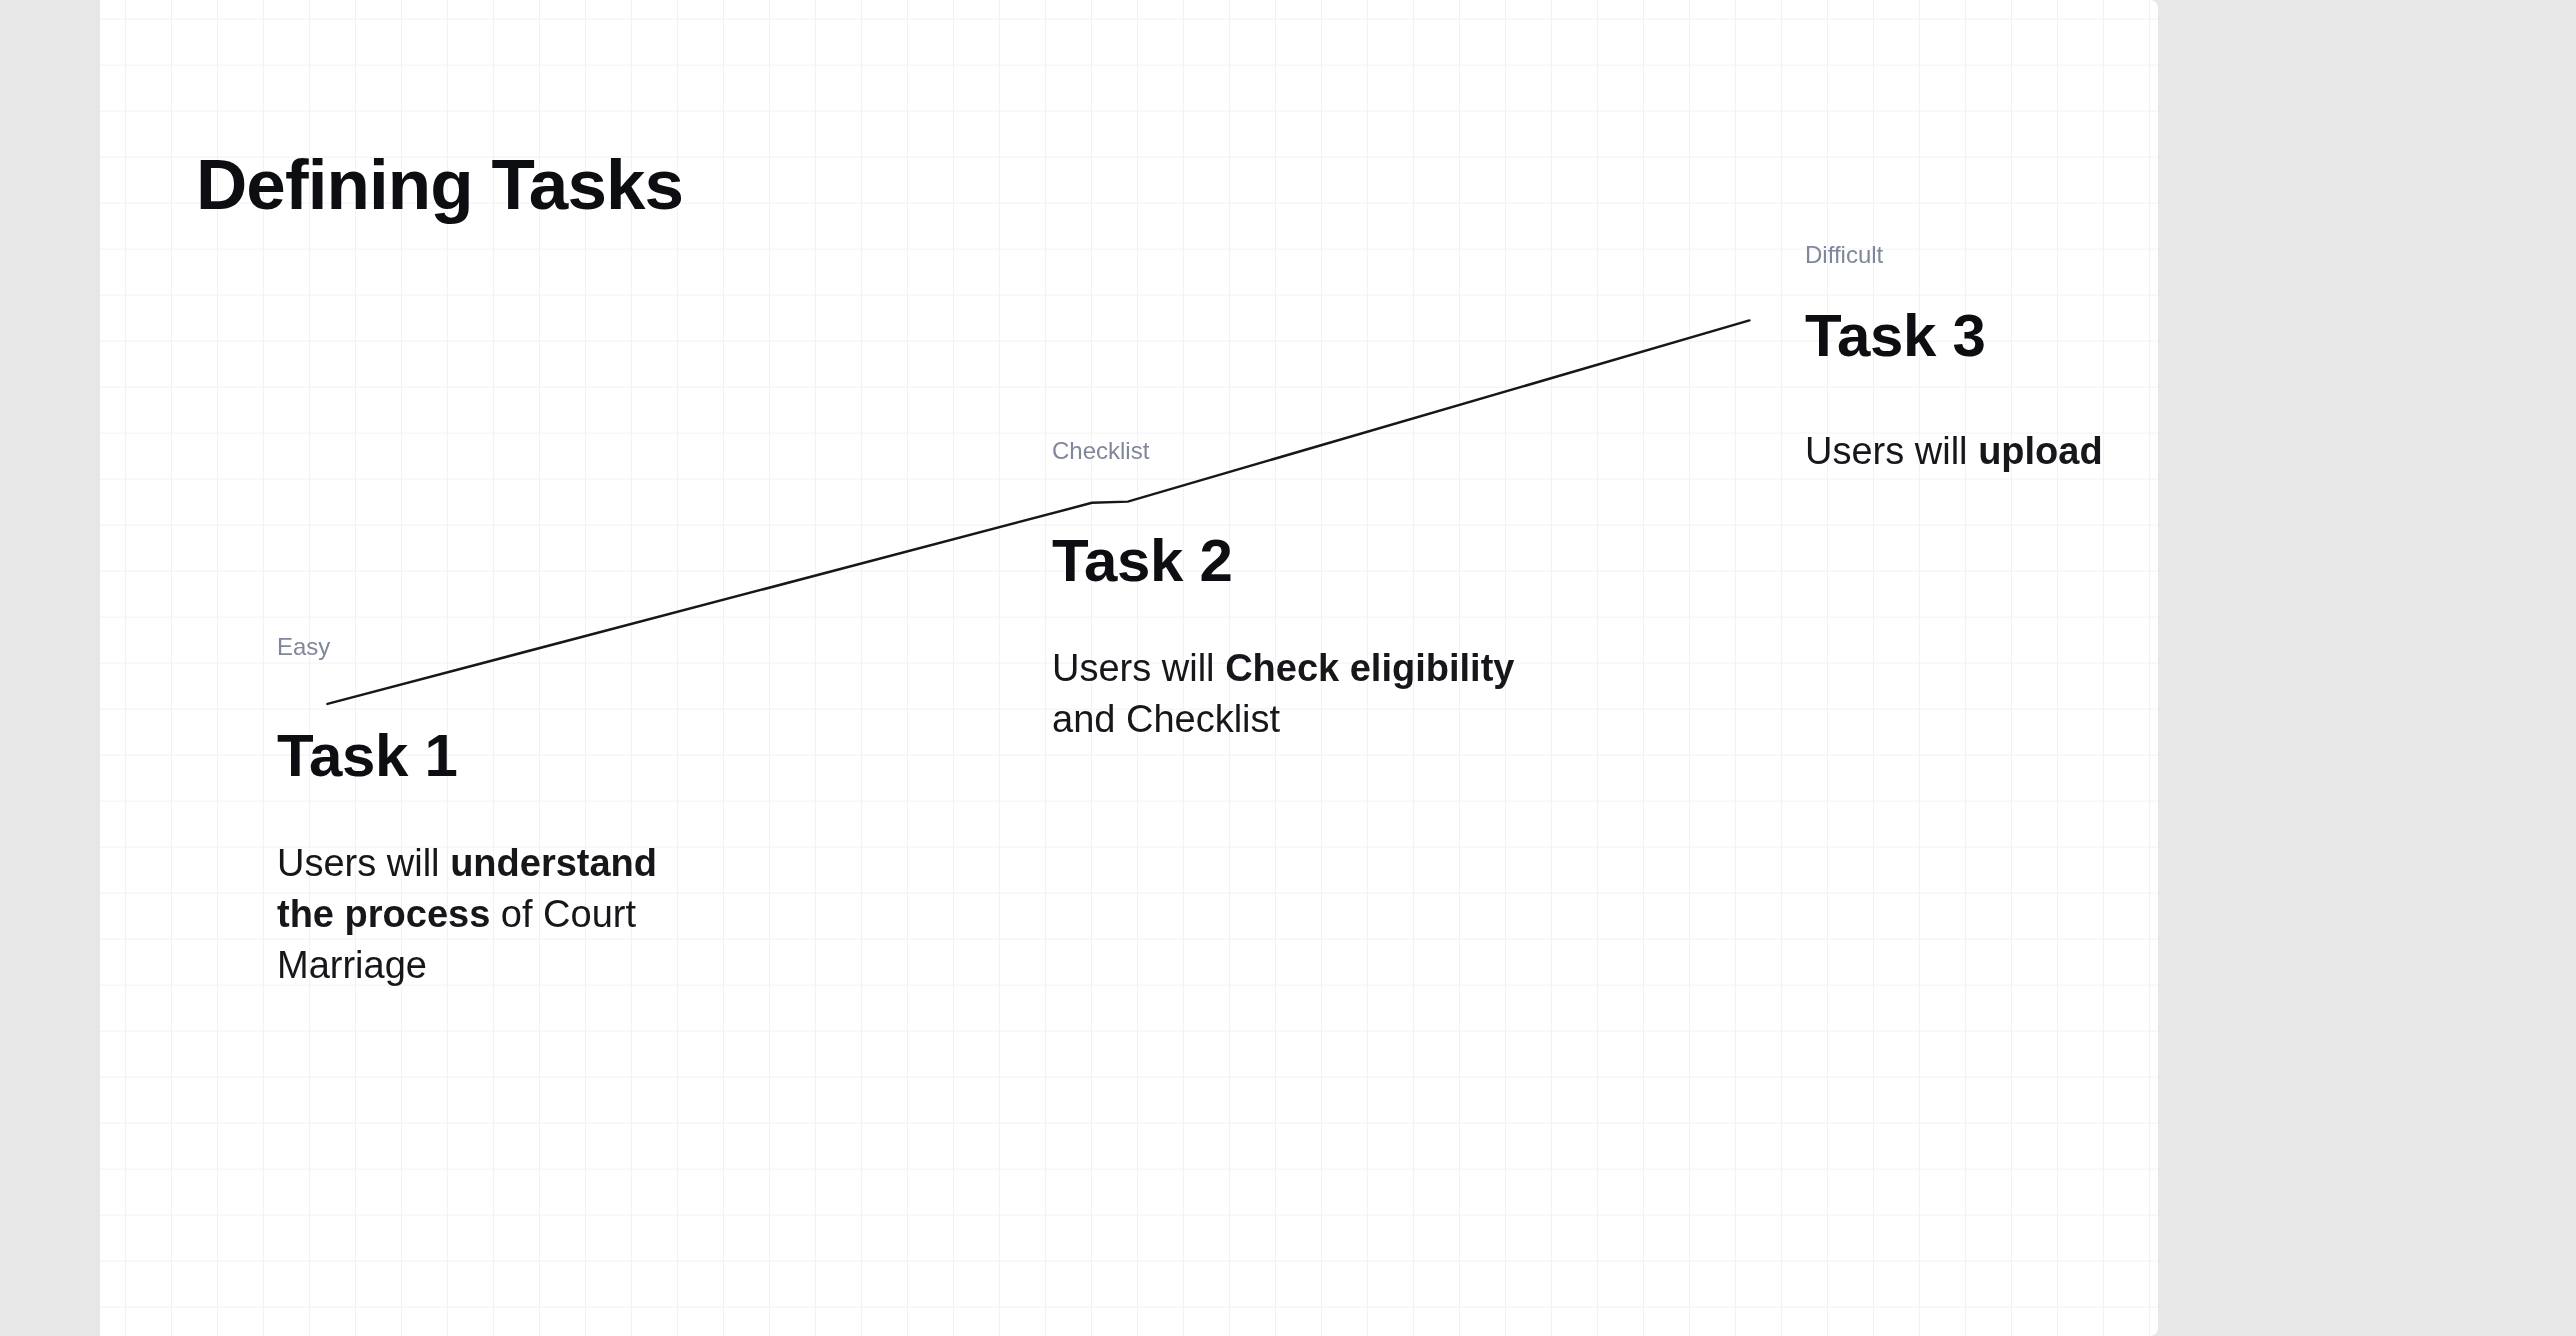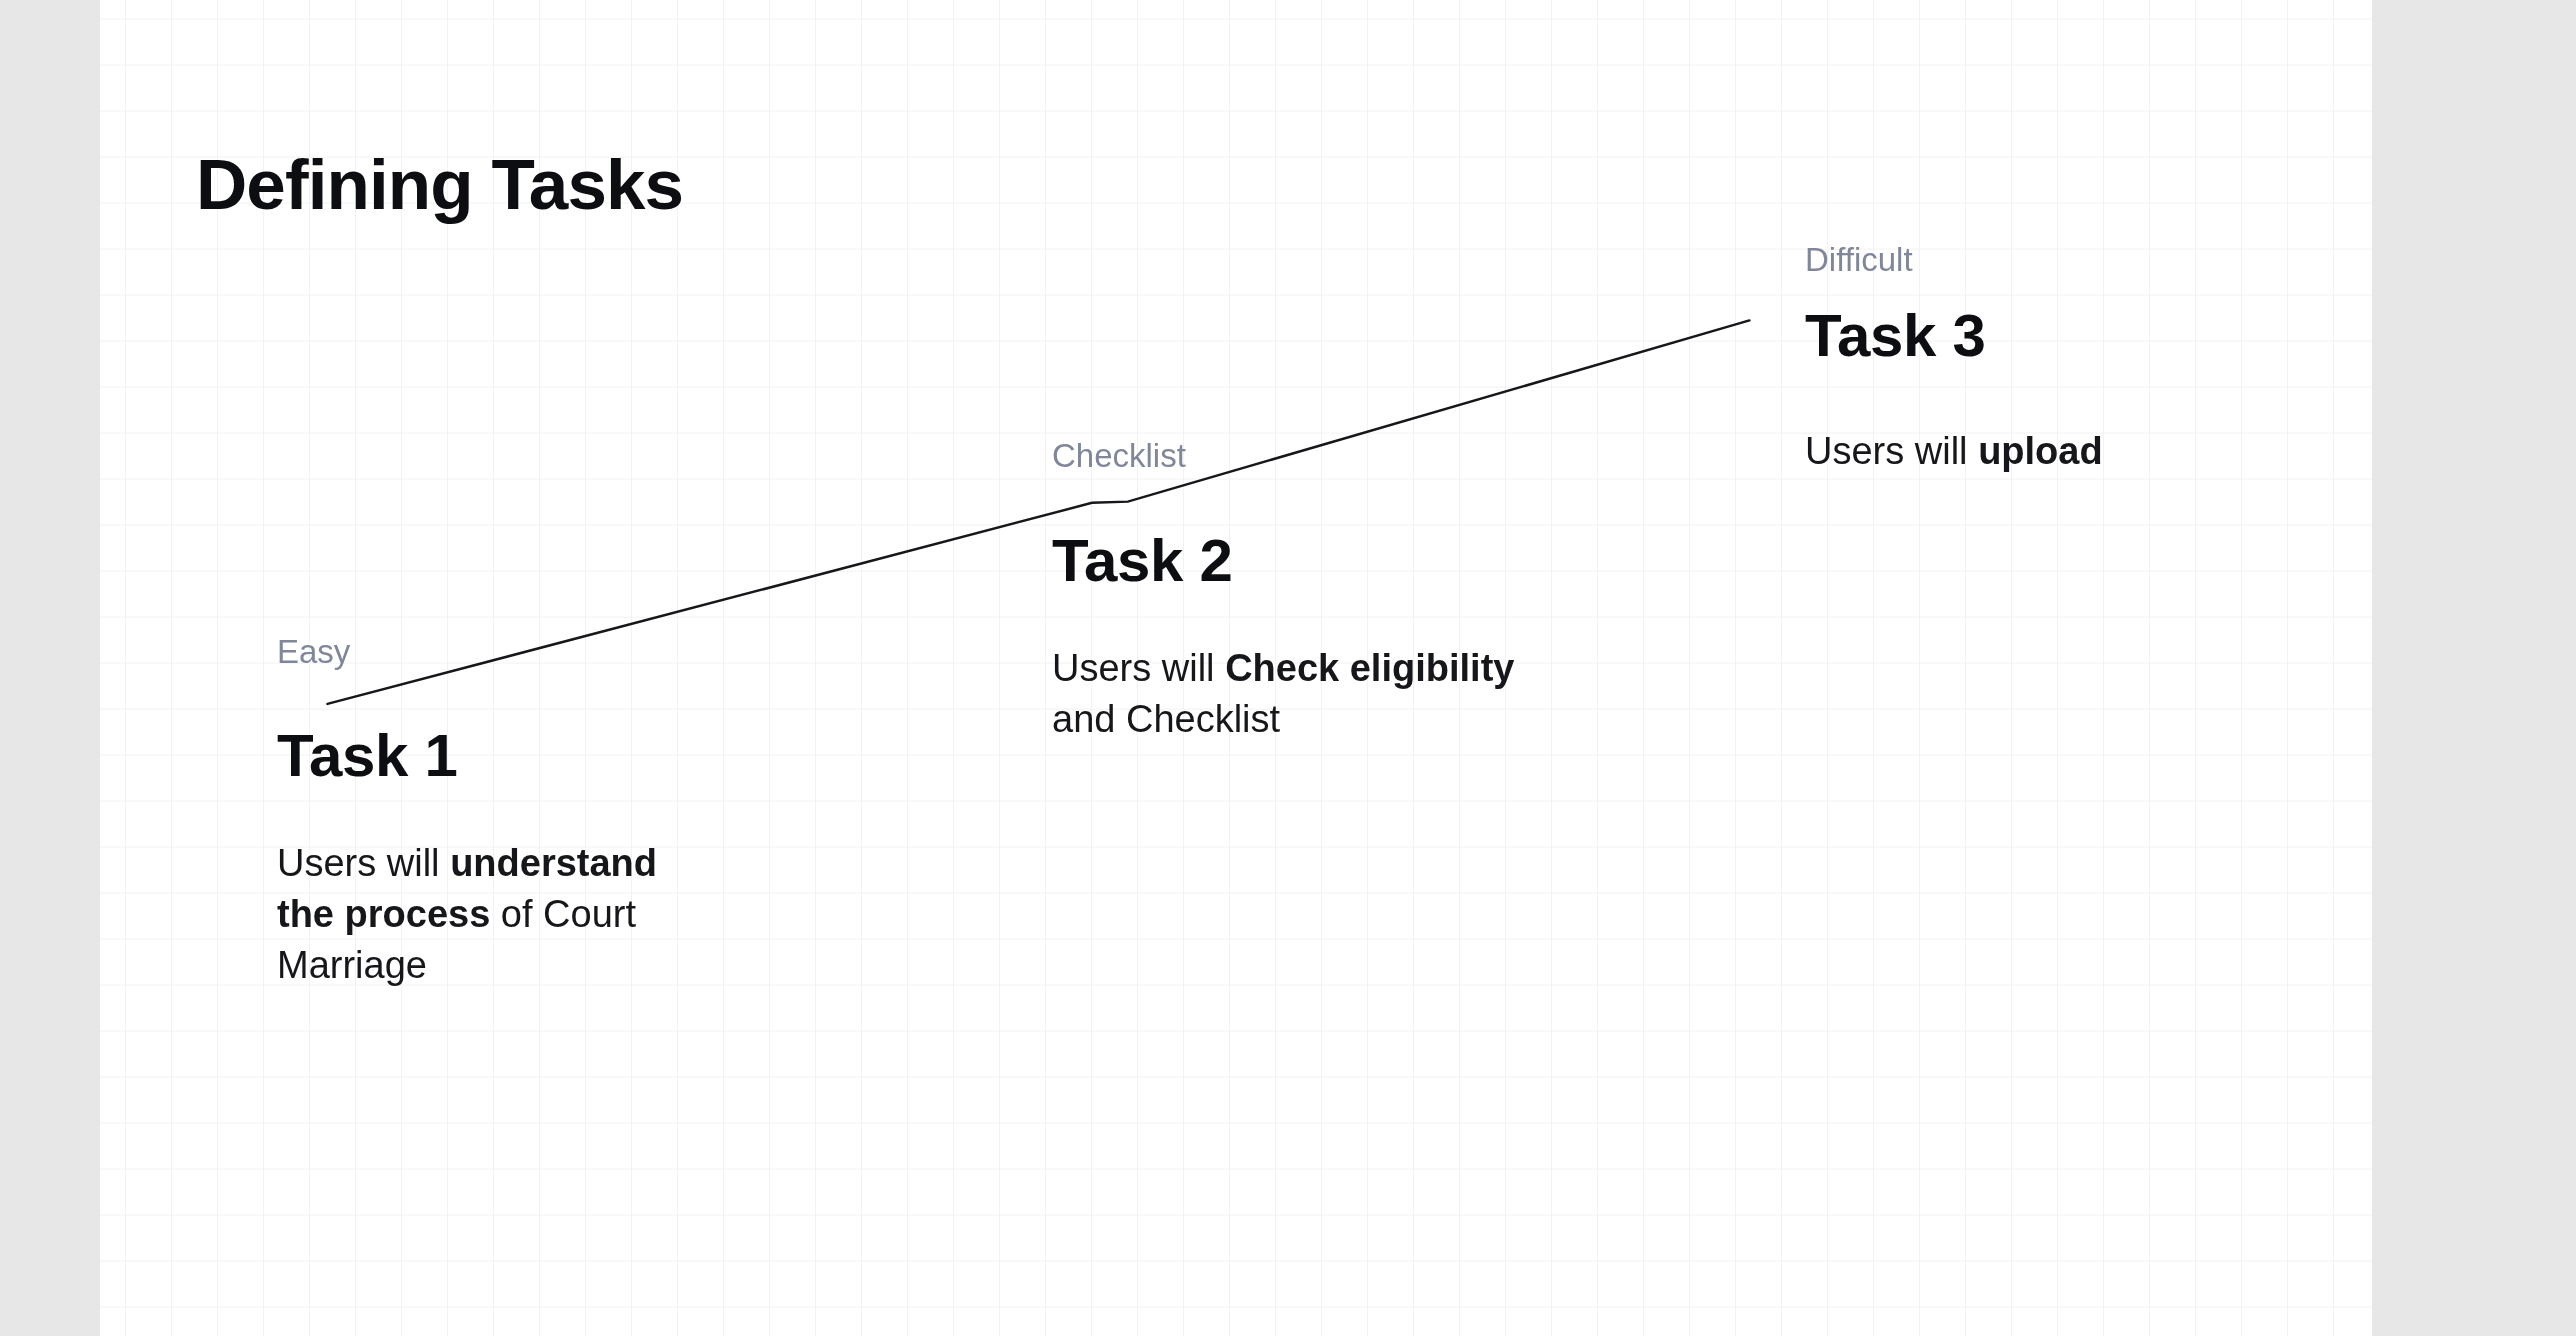--- a/index.html
+++ b/index.html
@@ -3,24 +3,25 @@
 <meta charset="utf-8">
 <style>
   html, body {
     margin: 0;
     padding: 0;
     background: #e7e7e8;
     font-family: "Liberation Sans", "DejaVu Sans", sans-serif;
   }
   #canvas {
     position: relative;
-    width: 2372px;
+    width: 2158px;
     height: 1336px;
     background: #e7e7e8;
     overflow: hidden;
+    border-radius: 8px;
   }
   
   #frame {
     position: absolute;
     left: 100px;
     top: 0;
     width: 2376px;
     height: 1336px;
     background-color: #ffffff;
     background-image:
@@ -45,21 +46,21 @@
     font-weight: 700;
     line-height: 1;
     letter-spacing: -0.9px;
     color: #0d0e11;
     white-space: nowrap;
   }
   .task { position: absolute; }
   .task .difficulty {
     position: absolute;
     left: 0;
-    font-size: 33px;
+    font-size: 24px;
     line-height: 1;
     font-weight: 400;
     color: #81879a;
     white-space: nowrap;
   }
   .task .task-title {
     position: absolute;
     left: 0;
     font-size: 60px;
     line-height: 1;

